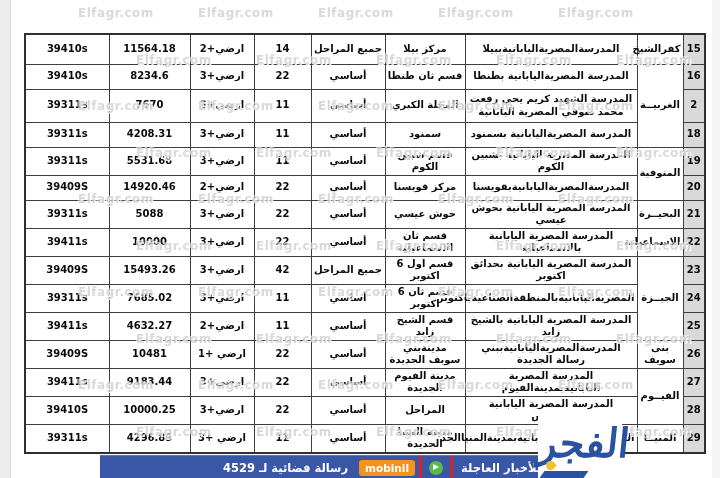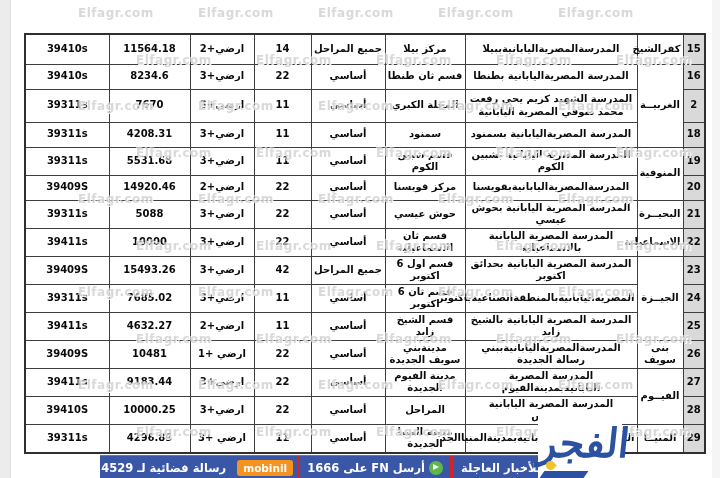--- a/index.html
+++ b/index.html
@@ -291,21 +291,20 @@
       <span class="wm" style="left: 256px; top: 424.5px;">Elfagr.com</span>
       <span class="wm" style="left: 376px; top: 424.5px;">Elfagr.com</span>
       <span class="wm" style="left: 496px; top: 424.5px;">Elfagr.com</span>
       <span class="wm" style="left: 616px; top: 424.5px;">Elfagr.com</span>
     </div>
 
   <div class="ticker">
     <div class="t-label">للأخبار العاجلة</div>
     <div class="t-seg">
       <span class="ets"></span>
-      <span>أرسل FN على 1666</span>
     </div>
     <div class="vdiv"></div>
     <div class="mobinil">mobinil</div>
     <div class="t-seg">رسالة فضائية لـ 4529</div>
   </div>
 
   <div class="logo">
     <div class="logo-text">الفجر</div>
     <div class="logo-base"></div>
     <div class="logo-accent"></div>

